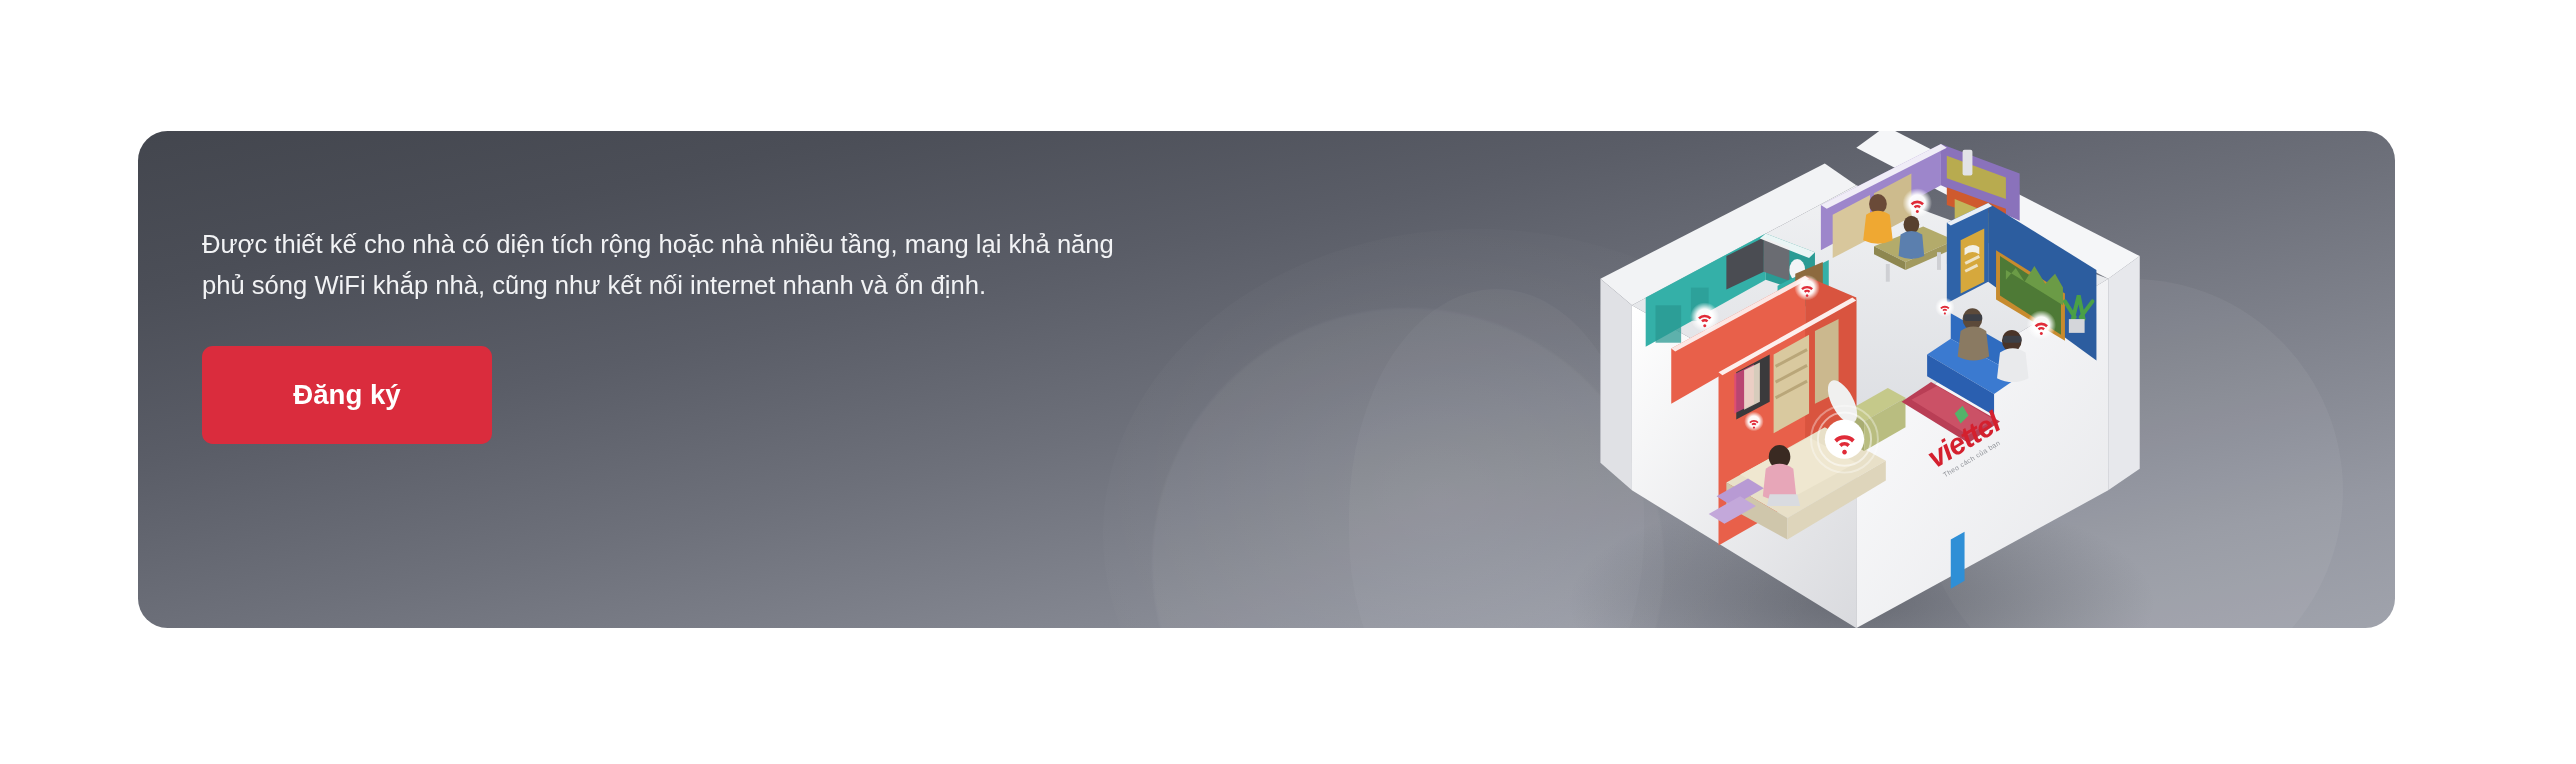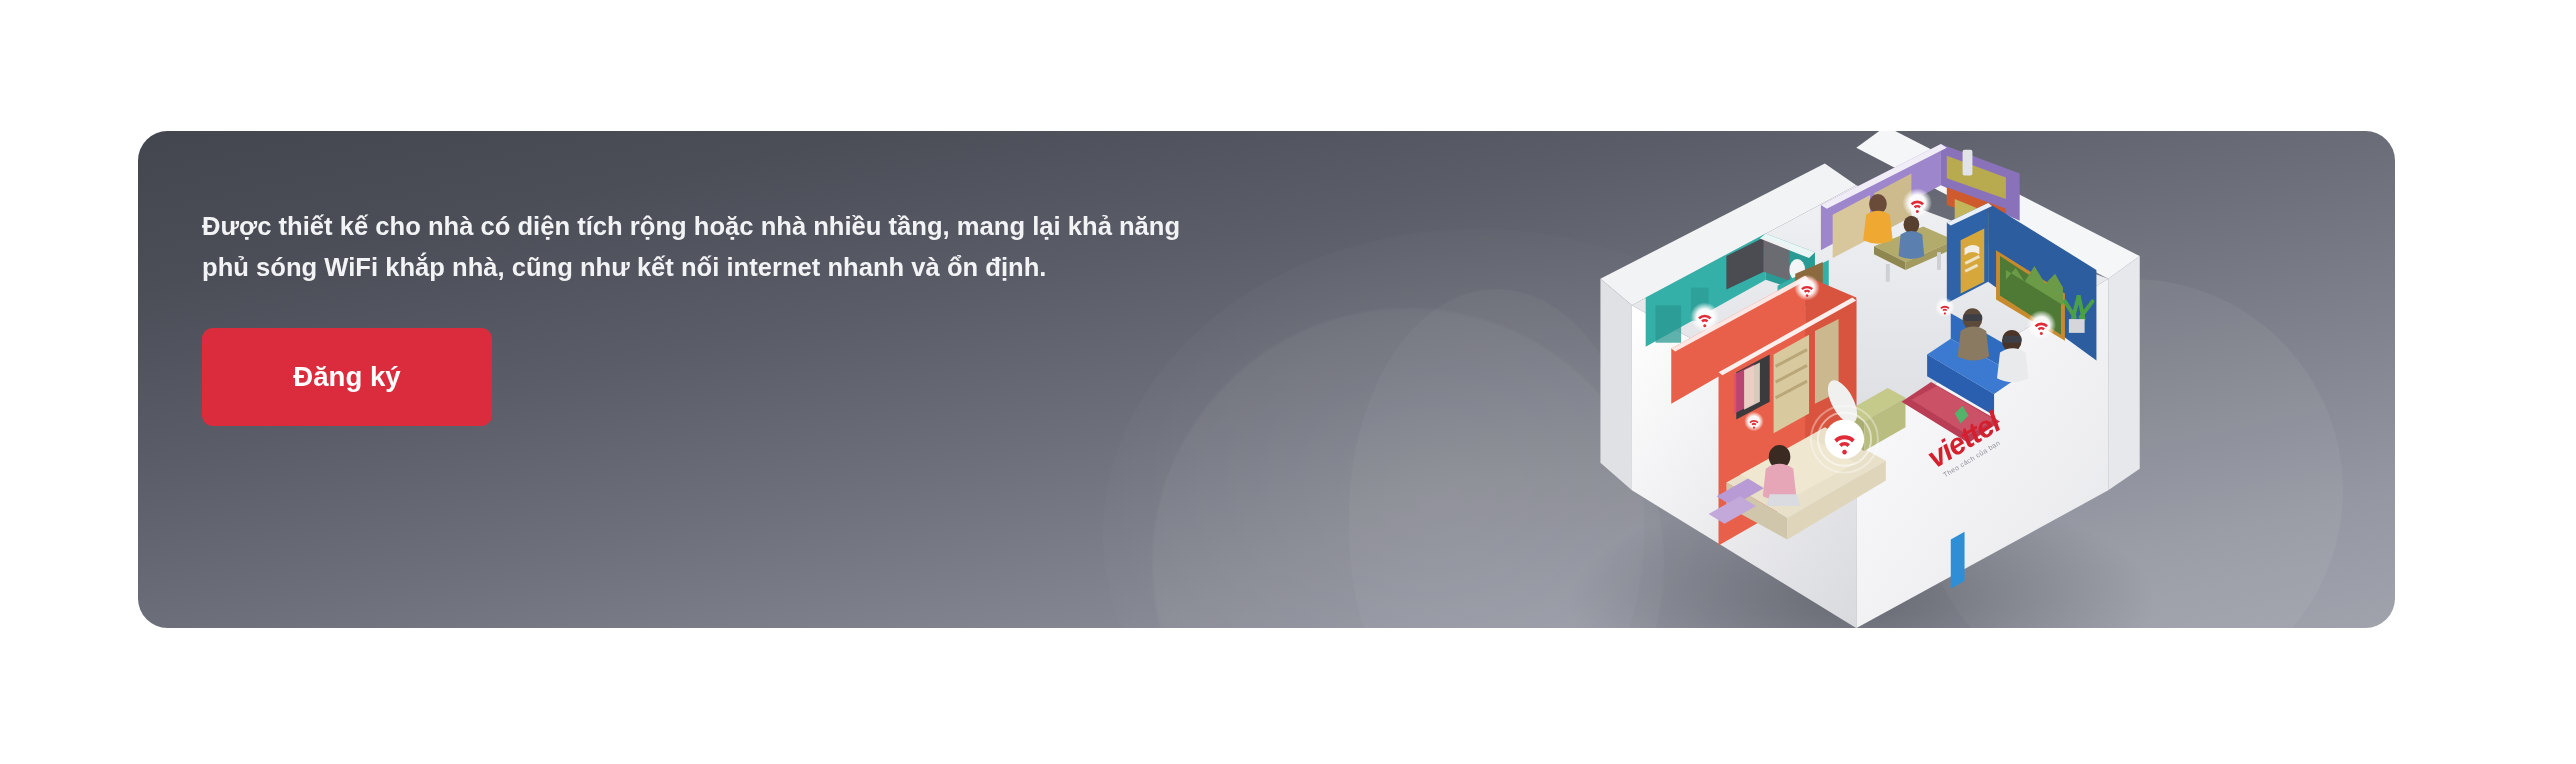--- a/index.html
+++ b/index.html
@@ -61,24 +61,24 @@
     color: #ffffff;
     font-size: 40px;
     font-weight: 700;
     line-height: 1.32;
     letter-spacing: -0.2px;
     white-space: pre-line;
     text-shadow: 0 1px 2px rgba(0,0,0,0.12);
   }
 
   .subcopy {
-    margin-top: 16px;
+    margin-top: 34px;
     color: #f2f3f5;
     font-size: 25.6px;
-    font-weight: 700;
+    font-weight: 400;
     line-height: 1.62;
     max-width: 1162px;
     white-space: pre-line;
   }
 
   .cta-button {
     display: inline-flex;
     align-items: center;
     justify-content: center;
     margin-top: 39px;

